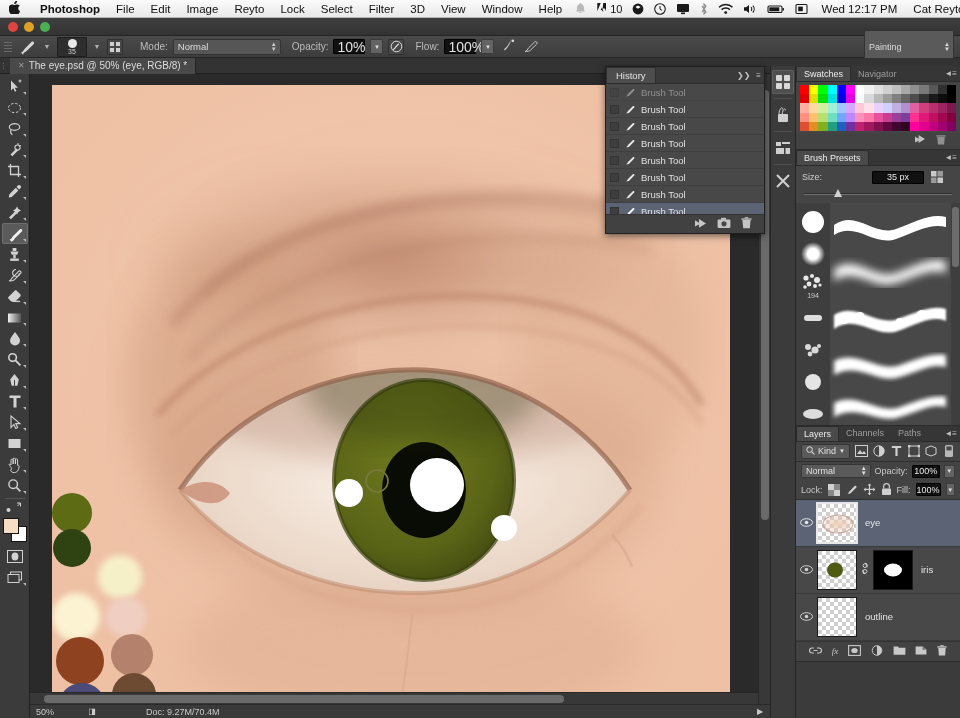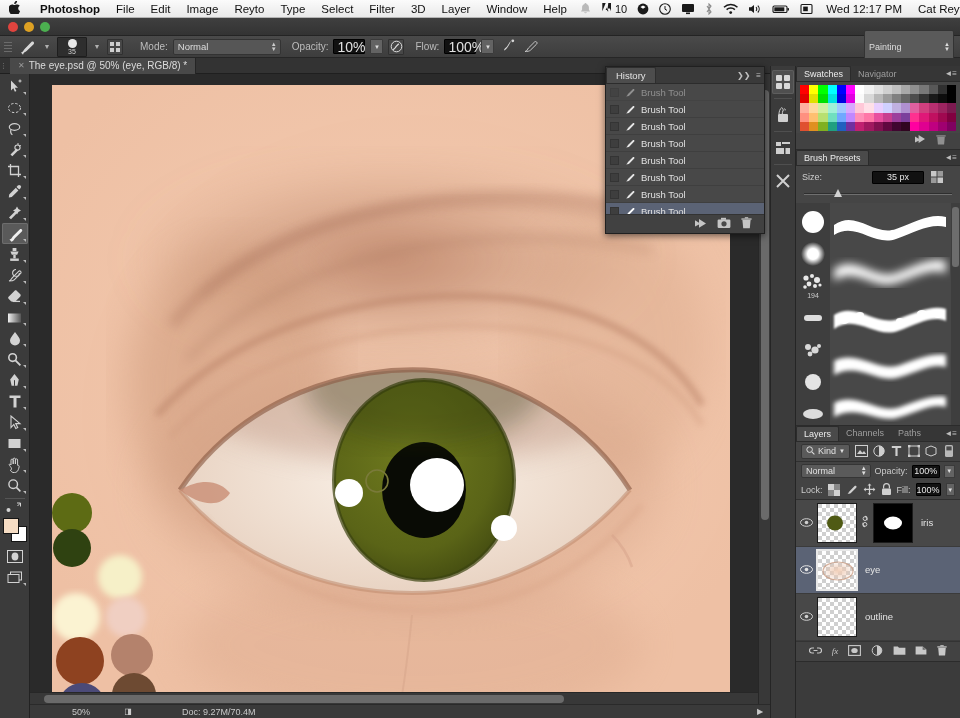--- a/index.html
+++ b/index.html
@@ -150,21 +150,21 @@
     position:absolute; left:0; bottom:14px; height:12px; width:728px; background:#383838;
     border-top:1px solid #272727;
   }
   .hscroll .thumb { position:absolute; top:2px; left:14px; width:520px; height:8px;
     background:#6a6a6a; border-radius:4px; }
   .statusbar {
     position:absolute; left:0; bottom:0; width:740px; height:14px;
     background:#3a3a3a; display:flex; align-items:center; font-size:9px; color:#c8c8c8;
     border-top:1px solid #2a2a2a;
   }
-  .statusbar .zoom { width:54px; padding-left:6px;margin-left:36px; }
+  .statusbar .zoom { width:54px; padding-left:6px; }
   .statusbar .gbtn { width:16px; text-align:center; color:#ccc; font-size:8px; }
   .statusbar .doc { flex:1; padding-left:46px; }
   .statusbar .pl { width:20px; text-align:center; font-size:8px; }
 
   
   .history {
     position:absolute; left:605px; top:66px; width:160px; height:168px;
     background:#434343; border:1px solid #202020; box-shadow:0 2px 7px rgba(0,0,0,.55);
   }
   .hist-tabs { height:17px; background:#3a3a3a; display:flex; align-items:flex-end;
@@ -285,25 +285,25 @@
     <span class="apple">
       <svg width="11" height="13" viewBox="0 0 11 13">
           <path fill="#1a1a1a" d="M7.4 1.9c.5-.6.8-1.4.7-2.2-.7 0-1.6.5-2.1 1.1-.5.5-.9 1.4-.7 2.2.8.1 1.6-.4 2.1-1.1zM8.1 3.4c-1.2-.1-2.2.7-2.7.7-.6 0-1.4-.6-2.3-.6-1.2 0-2.3.7-2.9 1.8-1.2 2.1-.3 5.3.9 7 .6.9 1.3 1.8 2.2 1.8.9 0 1.2-.6 2.3-.6 1 0 1.3.6 2.3.5 1 0 1.6-.9 2.2-1.8.7-1 .9-2 1-2.1-.1 0-1.9-.7-1.9-2.8 0-1.7 1.4-2.5 1.5-2.6-.8-1.2-2.1-1.3-2.6-1.3z"></path>
         </svg>
     </span>
     <span class="mi bold">Photoshop</span>
     <span class="mi">File</span>
     <span class="mi">Edit</span>
     <span class="mi">Image</span>
     <span class="mi">Reyto</span>
-    <span class="mi">Type</span>
+    <span class="mi">Lock</span>
     <span class="mi">Select</span>
     <span class="mi">Filter</span>
     <span class="mi">3D</span>
-    <span class="mi">Layer</span>
+    <span class="mi">View</span>
     <span class="mi">Window</span>
     <span class="mi">Help</span>
     <span class="spacer"></span>
     <span class="si">
       <svg width="11" height="12" viewBox="0 0 11 12">
           <path fill="#b9b9b9" d="M5.5 0a1 1 0 00-1 1c-1.4.4-2.4 1.7-2.4 3.2v2.3L1 8.4h9L8.9 6.5V4.2c0-1.5-1-2.8-2.4-3.2a1 1 0 00-1-1zM4 9.2a1.6 1.6 0 003 0z"></path>
         </svg>
     </span>
     <span class="si">
       <svg width="12" height="12" viewBox="0 0 12 12">
@@ -1181,20 +1181,42 @@
               <path d="M2.6 5.4V3.6a2.9 2.9 0 015.8 0v1.8" fill="none" stroke="#d0d0d0" stroke-width="1.2"></path>
               <rect x="1" y="5.4" width="9" height="6.6" rx="1" fill="#d0d0d0"></rect>
             </svg>
         </span>
         <span class="ly-lbl" style="margin-left:auto;">Fill:</span>
         <span class="ly-val">100%</span>
         <span class="ly-step">▼</span>
       </div>
       <div class="ly-list">
 
+        <div class="lrow sel">
+          <span class="eye">
+            <svg width="13" height="9" viewBox="0 0 13 9">
+                <ellipse cx="6.5" cy="4.5" rx="6" ry="3.8" fill="none" stroke="#e4e4e4" stroke-width="1"></ellipse>
+                <circle cx="6.5" cy="4.5" r="1.8" fill="#e4e4e4"></circle>
+              </svg>
+          </span>
+          <span class="lthumb selb">
+            <svg width="40" height="40" viewBox="0 0 40 40">
+                <defs>
+                  <radialGradient id="eyt">
+                    <stop offset="0%" stop-color="#f3d2bc"></stop>
+                    <stop offset="100%" stop-color="#e8bda4" stop-opacity=".1"></stop>
+                  </radialGradient>
+                </defs>
+                <ellipse cx="20" cy="20" rx="15" ry="9" fill="url(#eyt)"></ellipse>
+                <ellipse cx="20" cy="20" rx="15" ry="9" fill="none" stroke="#c89478" stroke-width="1.2" opacity=".7"></ellipse>
+              </svg>
+          </span>
+          <span class="lname">eye</span>
+        </div>
+
         <div class="lrow">
           <span class="eye">
             <svg width="13" height="9" viewBox="0 0 13 9">
                 <ellipse cx="6.5" cy="4.5" rx="6" ry="3.8" fill="none" stroke="#cfcfcf" stroke-width="1"></ellipse>
                 <circle cx="6.5" cy="4.5" r="1.8" fill="#cfcfcf"></circle>
               </svg>
           </span>
           <span class="lthumb">
             <svg width="40" height="40" viewBox="0 0 40 40">
                 <ellipse cx="17" cy="19" rx="8" ry="7.5" fill="#4f5a14"></ellipse>
@@ -1208,42 +1230,20 @@
               </svg>
           </span>
           <span class="lmask">
             <svg width="38" height="38" viewBox="0 0 38 38">
                 <ellipse cx="19" cy="19" rx="9" ry="6.5" fill="#fff"></ellipse>
               </svg>
           </span>
           <span class="lname">iris</span>
         </div>
 
-        <div class="lrow sel">
-          <span class="eye">
-            <svg width="13" height="9" viewBox="0 0 13 9">
-                <ellipse cx="6.5" cy="4.5" rx="6" ry="3.8" fill="none" stroke="#e4e4e4" stroke-width="1"></ellipse>
-                <circle cx="6.5" cy="4.5" r="1.8" fill="#e4e4e4"></circle>
-              </svg>
-          </span>
-          <span class="lthumb selb">
-            <svg width="40" height="40" viewBox="0 0 40 40">
-                <defs>
-                  <radialGradient id="eyt">
-                    <stop offset="0%" stop-color="#f3d2bc"></stop>
-                    <stop offset="100%" stop-color="#e8bda4" stop-opacity=".1"></stop>
-                  </radialGradient>
-                </defs>
-                <ellipse cx="20" cy="20" rx="15" ry="9" fill="url(#eyt)"></ellipse>
-                <ellipse cx="20" cy="20" rx="15" ry="9" fill="none" stroke="#c89478" stroke-width="1.2" opacity=".7"></ellipse>
-              </svg>
-          </span>
-          <span class="lname">eye</span>
-        </div>
-
         <div class="lrow">
           <span class="eye">
             <svg width="13" height="9" viewBox="0 0 13 9">
                 <ellipse cx="6.5" cy="4.5" rx="6" ry="3.8" fill="none" stroke="#cfcfcf" stroke-width="1"></ellipse>
                 <circle cx="6.5" cy="4.5" r="1.8" fill="#cfcfcf"></circle>
               </svg>
           </span>
           <span class="lthumb"></span>
           <span class="lname">outline</span>
         </div>

